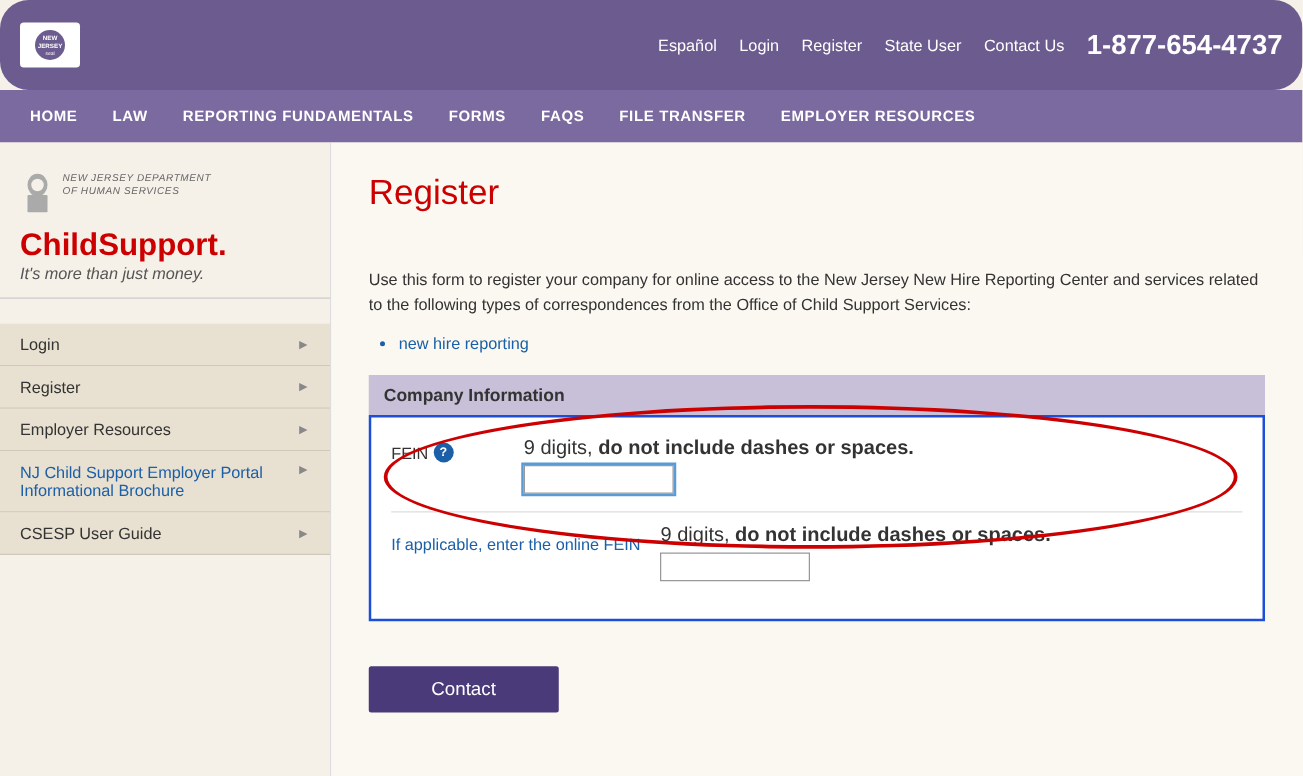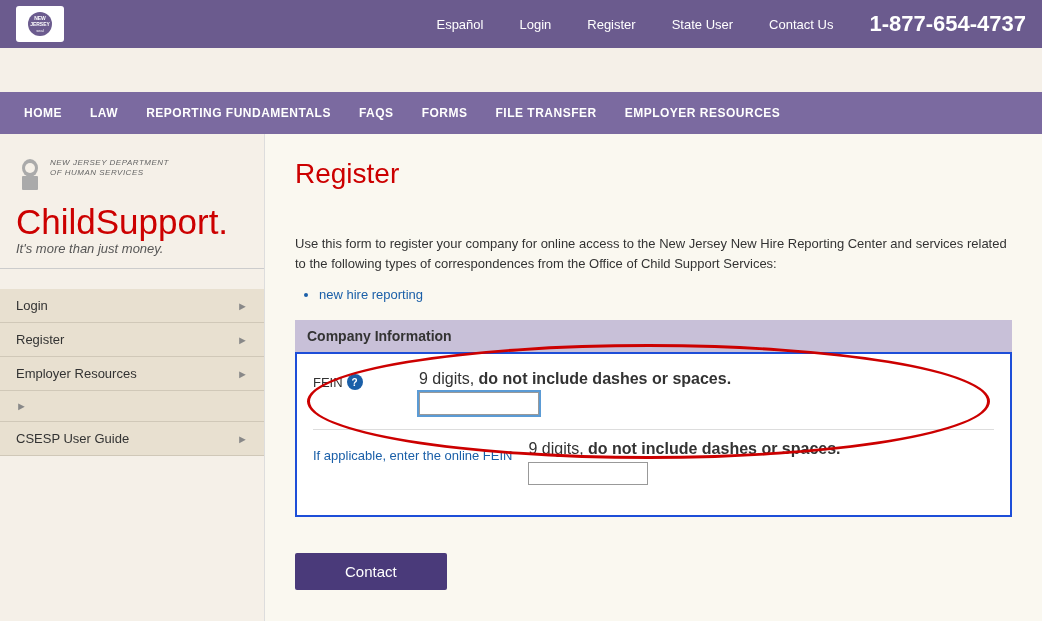--- a/index.html
+++ b/index.html
@@ -4,22 +4,23 @@
   <style>
     * { margin: 0; padding: 0; box-sizing: border-box; }
     body { font-family: Arial, sans-serif; background: #f5f0e8; width: 1042px; min-height: 621px; overflow: hidden; }
 
     
     .top-bar {
       background: #6b5b8e;
       display: flex;
       align-items: center;
       justify-content: flex-end;
-      padding: 6px 16px;
-      gap: 36px;
+      padding: 18px 16px;
+      gap: 18px;
+      border-radius: 23px;
     }
     .top-bar .logo-area {
       margin-right: auto;
       display: flex;
       align-items: center;
     }
     .nj-logo {
       width: 48px;
       height: 36px;
       background: #fff;
@@ -44,21 +45,20 @@
       font-weight: bold;
       color: #fff;
     }
 
     
     .nav-bar {
       background: #7b6aa0;
       display: flex;
       align-items: flex-start;
       padding: 0 10px;
-      margin-top: 44px;
     }
     .nav-bar a {
       color: #fff;
       font-size: 12px;
       font-weight: bold;
       text-decoration: none;
       padding: 14px 14px;
       display: block;
       letter-spacing: 0.5px;
     }
@@ -91,22 +91,22 @@
       align-items: flex-start;
       gap: 6px;
       margin-bottom: 8px;
     }
     .dept-icon {
       font-size: 22px;
       color: #888;
     }
     .dept-text { font-size: 8px; color: #666; line-height: 1.3; font-style: italic; }
     .brand-title {
-      font-size: 35px;
-      font-weight: normal;
+      font-size: 25px;
+      font-weight: bold;
       color: #333;
       line-height: 1;
     }
     .brand-title span { color: #c00; }
     .brand-tagline {
       font-size: 13px;
       color: #555;
       margin-top: 2px;
       font-style: italic;
     }
@@ -271,22 +271,22 @@
   <span>Register</span>
   <span>State User</span>
   <span>Contact Us</span>
   <span class="phone">1-877-654-4737</span>
 </div>
 
 <nav class="nav-bar">
   <a>HOME</a>
   <a>LAW</a>
   <a>REPORTING FUNDAMENTALS</a>
+  <a>FORMS</a>
   <a>FAQS</a>
-  <a>FORMS</a>
   <a>FILE TRANSFER</a>
   <a>EMPLOYER RESOURCES</a>
 </nav>
 
 <div class="main-layout">
 
   <aside class="sidebar">
     <div class="sidebar-logo-area">
       <div class="sidebar-dept">
         <div class="dept-icon">
@@ -314,20 +314,21 @@
       </div>
       <div class="sidebar-nav-item">
         <span>Register</span>
         <span class="arrow">►</span>
       </div>
       <div class="sidebar-nav-item">
         <span>Employer Resources</span>
         <span class="arrow">►</span>
       </div>
       <div class="sidebar-nav-item multi-line">
+        <span class="item-text blue-text">NJ Child Support Employer Portal Informational Brochure</span>
         <span class="arrow">►</span>
       </div>
       <div class="sidebar-nav-item">
         <span>CSESP User Guide</span>
         <span class="arrow">►</span>
       </div>
     </nav>
   </aside>
 
   <main class="content-area">

